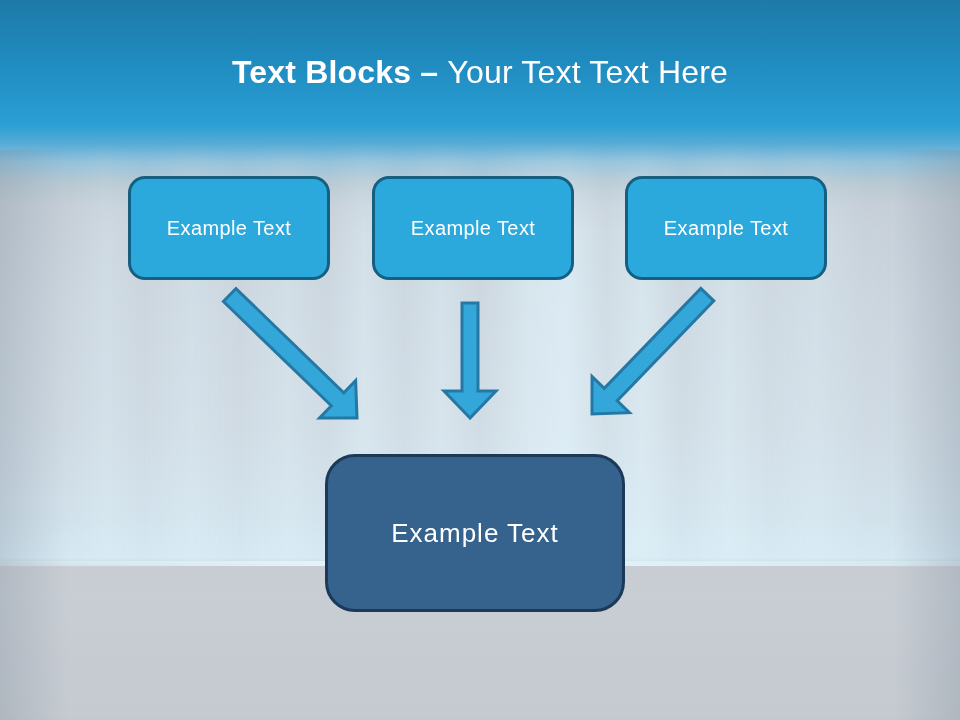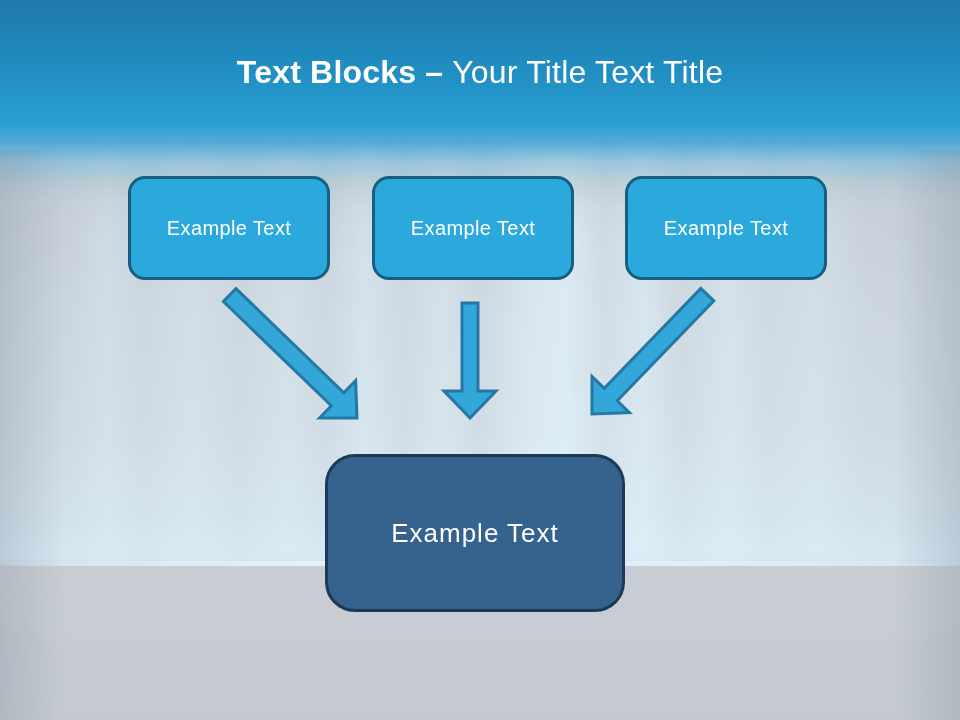--- a/index.html
+++ b/index.html
@@ -64,21 +64,21 @@
 <body>
 
 <div class="slide">
   <div class="bg-base"></div>
   <div class="bg-rays"></div>
   <div class="bg-rays floor-rays"></div>
   <div class="shine-line"></div>
   <div class="edge-shade"></div>
 
   <div class="title">
-    <span class="b">Text Blocks</span><span class="dash">–</span><span>Your Title Text Title</span>
+    <span class="b">Text Blocks</span><span class="dash">–</span><span>Your Text Text Here</span>
   </div>
 
   <div class="block b1">
     <span>Example Text</span>
   </div>
   <div class="block b2">
     <span>Example Text</span>
   </div>
   <div class="block b3">
     <span>Example Text</span>

